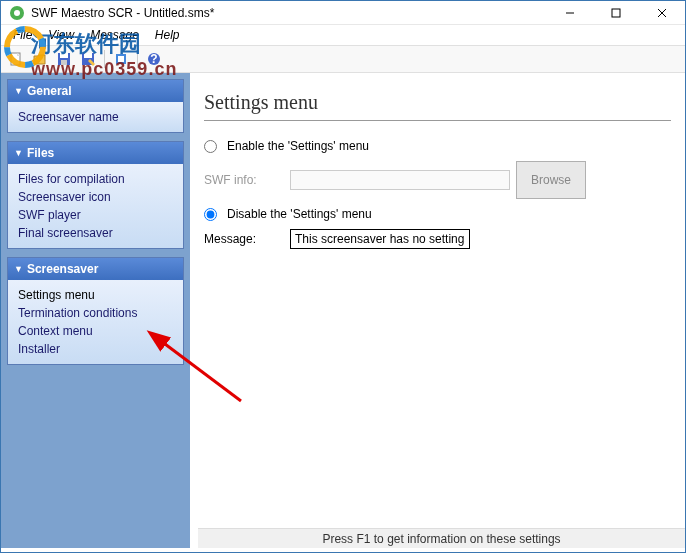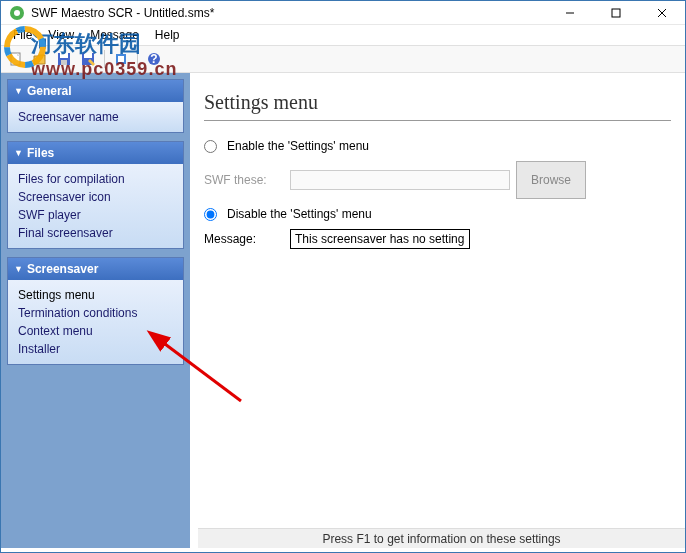--- a/index.html
+++ b/index.html
@@ -3,21 +3,21 @@
 <meta charset="utf-8">
 <style>
 * { box-sizing: border-box; margin: 0; padding: 0; font-family: "Segoe UI", Tahoma, sans-serif; font-size: 12px; }
 body { width: 686px; height: 553px; background: #fff; position: relative; overflow: hidden; border: 1px solid #3a76b1; }
 .titlebar { height: 24px; display: flex; align-items: center; padding-left: 8px; background: #fff; border-bottom: 1px solid #e8e8e8; }
 .titlebar .app-icon { width: 16px; height: 16px; margin-right: 6px; }
 .titlebar .title { flex: 1; color: #000; }
 .wincontrols { display: flex; height: 100%; }
 .wincontrols > div { width: 46px; display: flex; align-items: center; justify-content: center; }
 .menubar { height: 20px; display: flex; align-items: center; padding-left: 6px; gap: 4px; background: #fff; }
-.menubar span { padding: 2px 6px; cursor: default; }
+.menubar span { padding: 2px 6px; cursor: default; font-style: italic; }
 .toolbar { height: 28px; display: flex; align-items: center; gap: 2px; padding-left: 4px; border-top: 1px solid #e0e0e0; border-bottom: 1px solid #e0e0e0; background: #f8f8f8; }
 .toolbar .tbtn { width: 22px; height: 22px; display: flex; align-items: center; justify-content: center; border: 1px solid transparent; cursor: pointer; }
 .toolbar .sep { width: 1px; height: 18px; background: #ccc; margin: 0 3px; }
 .body { display: flex; height: 475px; }
 .sidebar { width: 189px; background: #7da2ce; padding: 6px; display: flex; flex-direction: column; gap: 8px; }
 .panel { border: 1px solid #5a7bb5; }
 .panel-head { background: linear-gradient(#5a8ad8, #3d6fc0); color: #fff; font-weight: bold; padding: 4px 6px; display: flex; align-items: center; gap: 4px; cursor: pointer; }
 .panel-head .tri { font-size: 9px; }
 .panel-body { background: linear-gradient(#e8f0fc, #c8dcf4); padding: 6px 10px; }
 .panel-body div { padding: 2px 0; color: #1a1a6a; cursor: pointer; }
@@ -154,21 +154,21 @@
   </div>
 
   <div class="content">
     <h1>Settings menu</h1>
 
     <div class="row">
       <input type="radio" name="sm" style="">
       <label>Enable the 'Settings' menu</label>
     </div>
     <div class="row disabled">
-      <span class="lbl">SWF these:</span>
+      <span class="lbl">SWF info:</span>
       <input class="txt" type="text" style="width: 220px;" disabled="" value="">
       <button class="btn" disabled="">Browse</button>
     </div>
     <div class="row">
       <input type="radio" name="sm" checked="" style="">
       <label>Disable the 'Settings' menu</label>
     </div>
     <div class="row">
       <span style="width:80px">Message:</span>
       <input class="txt" type="text" style="width: 180px; border-color: rgb(0, 0, 0);" value="This screensaver has no settings.">

